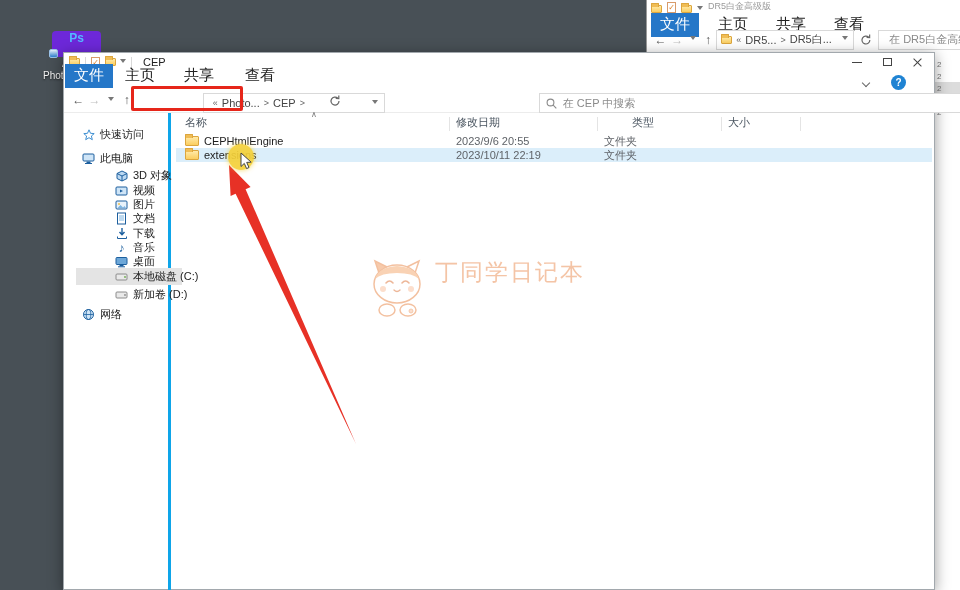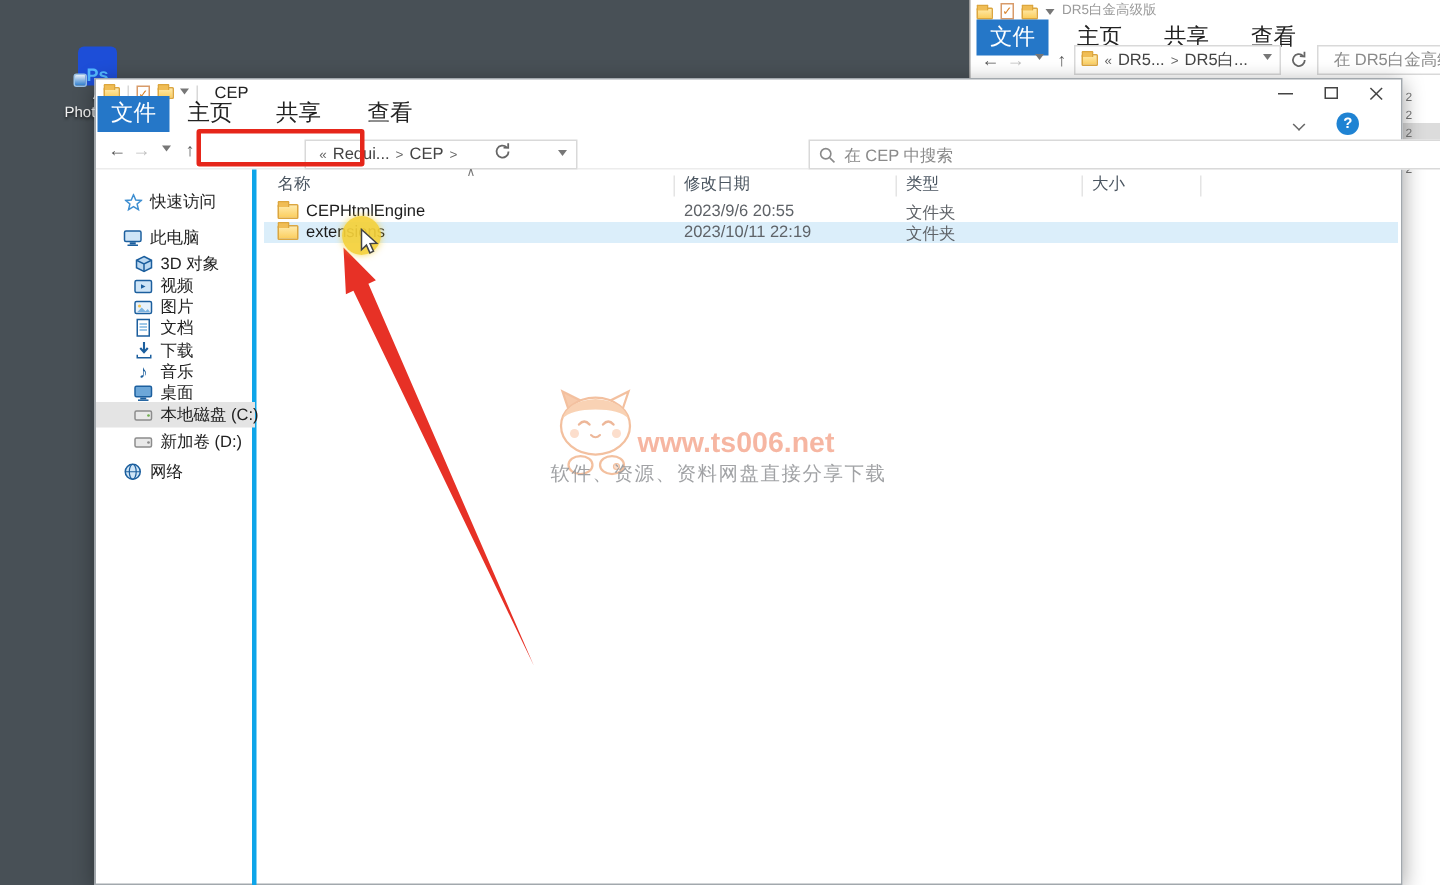--- a/index.html
+++ b/index.html
@@ -2,22 +2,22 @@
 <html><head>
 <meta charset="utf-8">
 <style>
   * { margin:0; padding:0; box-sizing:border-box; }
   html,body { width:960px; height:590px; overflow:hidden; }
   body { font-family:"Liberation Sans","DejaVu Sans",sans-serif; font-size:12px; color:#1f1f1f; }
   .abs { position:absolute; }
   #screen { position:relative; width:960px; height:590px; background:#485056; }
 
   
-  .ps-tile { left:52px; top:31px; width:26px; height:26px; background:#1d4ed8; border-radius:4px;
-             color:#54b9ff; font-weight:bold; font-size:12px; display:flex; align-items:flex-end; justify-content:center; z-index:1; }
+  .ps-tile { left:52px; top:31px; width:49px; height:26px; background:#6d28d9; border-radius:4px;
+             color:#54b9ff; font-weight:bold; font-size:12px; display:flex; align-items:flex-start; justify-content:center; z-index:1; }
   .ps-badge { left:49px; top:49px; width:9px; height:9px; border-radius:2px; z-index:1;
               background:linear-gradient(#e8f1fa,#2f7fd0); border:1px solid #9cc3e8; }
   .ps-label { color:#f2f2f2; font-size:10px; text-shadow:0 1px 2px rgba(0,0,0,.7); z-index:1; white-space:nowrap; }
 
   
   .win { background:#fff; }
   .tab { padding:2px 9px 3px; font-size:15px; color:#222; cursor:default; }
   .tab.active { background:#2577c8; color:#fff; }
   .navglyph { color:#555; font-size:12px; line-height:1; }
   .navglyph.disabled { color:#c0c0c0; }
@@ -66,21 +66,21 @@
   #ribbon-right { position:absolute; right:28px; top:22px; display:flex; gap:22px; align-items:center; }
   #toolbar { left:0; top:35px; width:100%; height:25px; display:flex; align-items:center; border-bottom:1px solid #ececec; }
   .navbtn { width:17px; text-align:center; }
   #addr-field { left:68px; top:3px; width:190px; height:20px; padding-left:5px; position:relative; }
   #search-field { left:222px; top:3px; width:645px; height:20px; padding-left:6px; position:relative; gap:6px; }
 
   
   #sidebar { left:0; top:60px; width:107px; height:478px; border-right:3px solid #0ea5e9; }
   .side-item { position:absolute; left:0; width:106px; height:17px; display:flex; align-items:center; gap:5px;
                font-size:11px; color:#222; padding-left:18px; white-space:nowrap; }
-  .side-item.child { padding-left:25px; }
+  .side-item.child { padding-left:39px;margin-left:12px; }
   .side-item.hl { background:#e4e4e4; }
   .sicon { width:13px; height:13px; flex:none; display:flex; align-items:center; justify-content:center; }
 
   
   .colhead { position:absolute; top:62px; font-size:11px; color:#4a5560; }
   .colsep { position:absolute; top:64px; width:1px; height:14px; background:#e4e4e4; }
   .sortmark { position:absolute; top:57px; left:247px; font-size:8px; color:#777; }
   .filerow { position:absolute; left:112px; width:756px; height:14px; display:flex; align-items:center; font-size:11px; }
   .filerow .fname { margin-left:5px; color:#1c1c1c; }
   .filerow .fdate { position:absolute; left:280px; color:#5f6368; }
@@ -192,21 +192,21 @@
       <span class="help-btn">?</span>
     </div>
 
     <div id="toolbar" class="abs">
       <span class="navbtn navglyph" style="margin-left:6px;">←</span>
       <span class="navbtn navglyph disabled">→</span>
       <span class="tri-down" style="margin:0 5px;"></span>
       <span class="navbtn navglyph">↑</span>
       <div id="addr-field" class="field abs">
         <span class="crumb-sep">«</span>
-        <span>Requi...</span>
+        <span>Photo...</span>
         <span class="crumb-sep">&gt;</span>
         <span>CEP</span>
         <span class="crumb-sep">&gt;</span>
         <span class="tri-down" style="position:absolute; right:6px;"></span>
       </div>
       <svg class="abs" style="left:264px; top:6px;" width="14" height="14" viewBox="0 0 14 14">
         <path d="M11 7a4 4 0 1 1-1.2-2.8" fill="none" stroke="#666" stroke-width="1.2"></path>
         <path d="M10.8 1.5 L10.8 4.6 L7.7 4.4" fill="none" stroke="#666" stroke-width="1.2"></path>
       </svg>
       <div id="search-field" class="field abs">
@@ -325,21 +325,21 @@
               <line x1="1.5" y1="6.5" x2="11.5" y2="6.5" stroke="#1c5f9e" stroke-width=".8"></line>
             </svg>
           </span>
         <span>网络</span>
       </div>
     </div>
 
     <span class="sortmark">∧</span>
     <span class="colhead" style="left:121px;">名称</span>
     <span class="colhead" style="left:392px;">修改日期</span>
-    <span class="colhead" style="left:540px;text-align:center;">类型</span>
+    <span class="colhead" style="left:568px;text-align:center;">类型</span>
     <span class="colhead" style="left:664px;">大小</span>
     <span class="colsep" style="left:385px;"></span>
     <span class="colsep" style="left:533px;"></span>
     <span class="colsep" style="left:657px;"></span>
     <span class="colsep" style="left:736px;"></span>
 
     <div class="filerow" style="top:81px;">
       <span class="fi" style="margin-left:9px;"></span>
       <span class="fname">CEPHtmlEngine</span>
       <span class="fdate">2023/9/6 20:55</span>
@@ -361,22 +361,21 @@
       <path d="M10 20 Q14 8 32 7 Q50 8 54 20 Q48 14 32 14 Q16 14 10 20Z" fill="#f7c49c" stroke="none"></path>
       <path d="M21 24 q3.5 -4 7 0" fill="none" stroke="#e8a078" stroke-width="1.6" stroke-linecap="round"></path>
       <path d="M37 24 q3.5 -4 7 0" fill="none" stroke="#e8a078" stroke-width="1.6" stroke-linecap="round"></path>
       <circle cx="18" cy="30" r="3" fill="#fbd3bb"></circle>
         <circle cx="46" cy="30" r="3" fill="#fbd3bb"></circle>
       <path d="M29 31 q3 3 6 0" fill="none" stroke="#e8a078" stroke-width="1.4" stroke-linecap="round"></path>
       <ellipse cx="22" cy="51" rx="8" ry="6" fill="#fff" stroke="#efac80" stroke-width="1.5"></ellipse>
       <ellipse cx="43" cy="51" rx="8" ry="6" fill="#fff" stroke="#efac80" stroke-width="1.5"></ellipse>
       <circle cx="46" cy="52" r="2" fill="#fbd3bb" stroke="#efac80" stroke-width=".8"></circle>
     </svg>
-    <span id="wm-url">www.ts006.net</span>
-    <span id="wm-sub">软件、资源、资料网盘直接分享下载</span>
+    <span id="wm-title">丁同学日记本</span>
   </div>
 
   <div id="red-rect" class="abs"></div>
   <svg id="arrow-svg" class="abs">
     <polygon points="229,165 230.6,196.1 235.6,193.8 356,444 245.6,189.2 250.6,186.9" fill="#e6261a" opacity="0.95"></polygon>
   </svg>
   <div id="cursor-hl" class="abs"></div>
   <svg id="cursor" class="abs" width="13" height="18" viewBox="0 0 13 18">
     <path d="M1 1 L1 14.5 L4.3 11.4 L6.6 16.6 L9 15.5 L6.7 10.4 L11.2 10.2 Z" fill="#fff" stroke="#444" stroke-width="1"></path>
   </svg>

